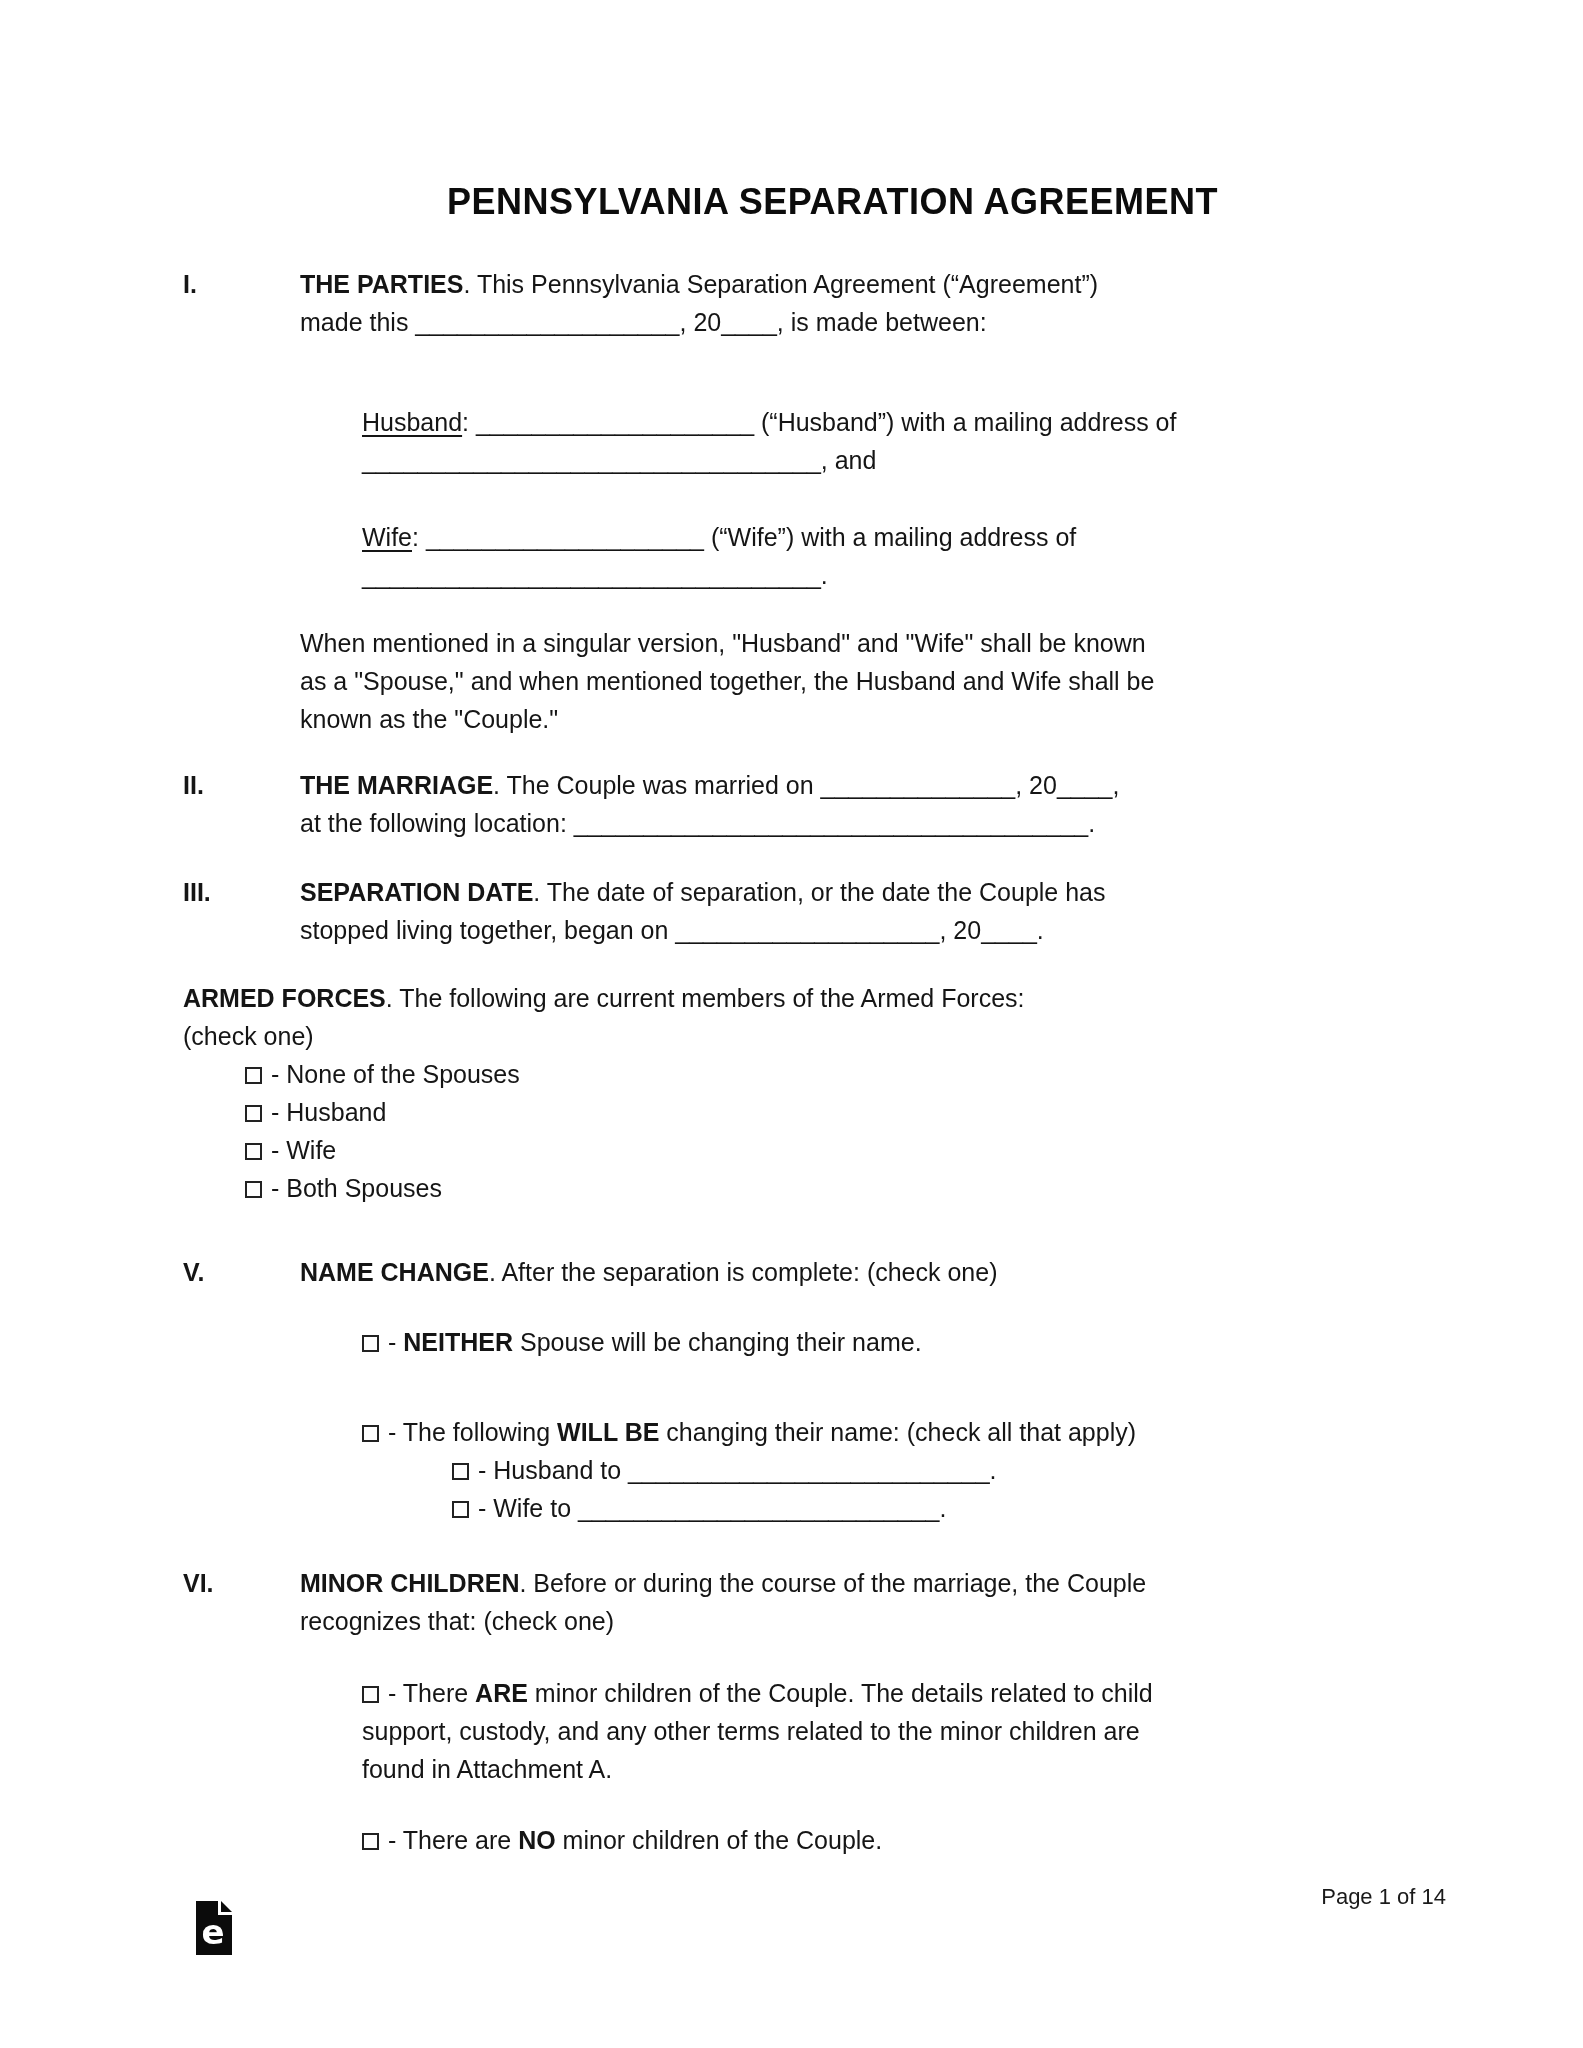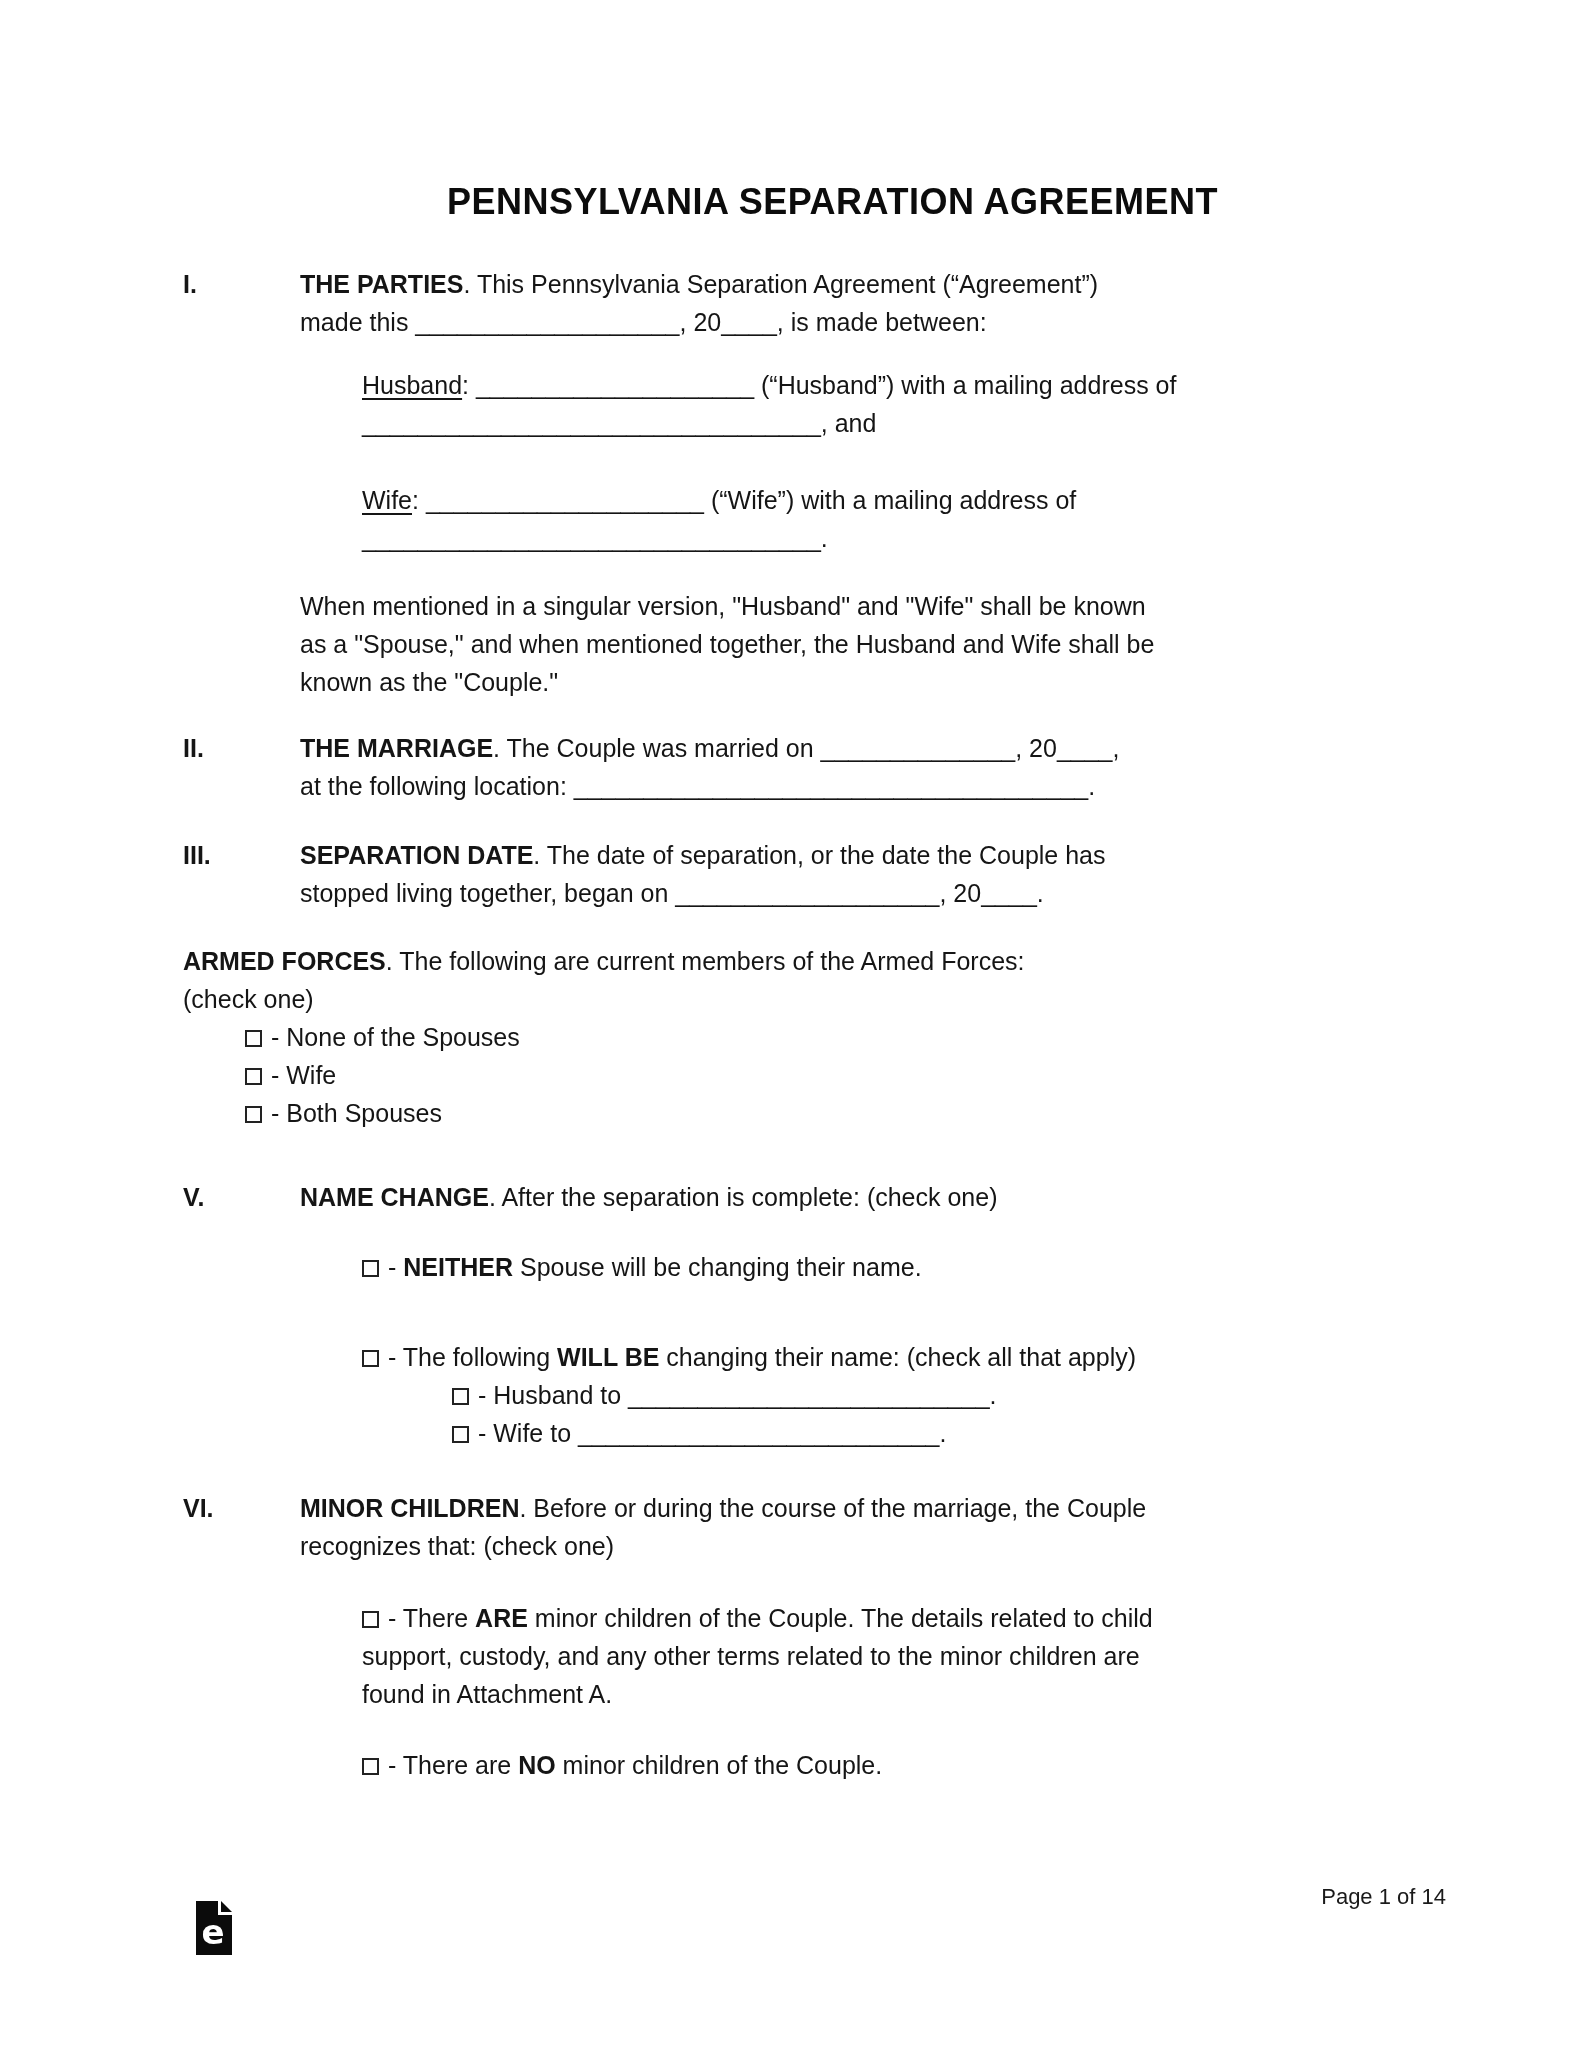--- a/index.html
+++ b/index.html
@@ -47,21 +47,21 @@
 
   <h1 class="title">PENNSYLVANIA SEPARATION AGREEMENT</h1>
 
   <div class="sec">
     <div class="num">I.</div>
     <div class="secbody">
       <div class="para">
         <span class="ln"><b class="hd">THE PARTIES</b><span>. This Pennsylvania Separation Agreement (“Agreement”)</span></span>
         <span class="ln">made this ___________________, 20____, is made between:</span>
       </div>
-      <div class="para indent1" style="margin-top:25px">
+      <div class="para indent1" style="margin-top:62px">
         <span class="ln"><span class="ul">Husband</span><span>: ____________________ (“Husband”) with a mailing address of</span></span>
         <span class="ln">_________________________________, and</span>
       </div>
       <div class="para indent1" style="margin-top:39px">
         <span class="ln"><span class="ul">Wife</span><span>: ____________________ (“Wife”) with a mailing address of</span></span>
         <span class="ln">_________________________________.</span>
       </div>
       <div class="para" style="margin-top:30px">
         <span class="ln">When mentioned in a singular version, "Husband" and "Wife" shall be known</span>
         <span class="ln">as a "Spouse," and when mentioned together, the Husband and Wife shall be</span>
@@ -91,20 +91,21 @@
   </div>
 
   <div class="sec" style="margin-top:30px">
     <div class="secbody">
       <div class="para">
         <span class="ln"><b class="hd">ARMED FORCES</b><span>. The following are current members of the Armed Forces:</span></span>
         <span class="ln">(check one)</span>
       </div>
       <div class="para indent1">
         <span class="ln"><span class="cb"></span><span>- None of the Spouses</span></span>
+        <span class="ln"><span class="cb"></span><span>- Husband</span></span>
         <span class="ln"><span class="cb"></span><span>- Wife</span></span>
         <span class="ln"><span class="cb"></span><span>- Both Spouses</span></span>
       </div>
     </div>
   </div>
 
   <div class="sec" style="margin-top:46px">
     <div class="num">V.</div>
     <div class="secbody">
       <div class="para">

